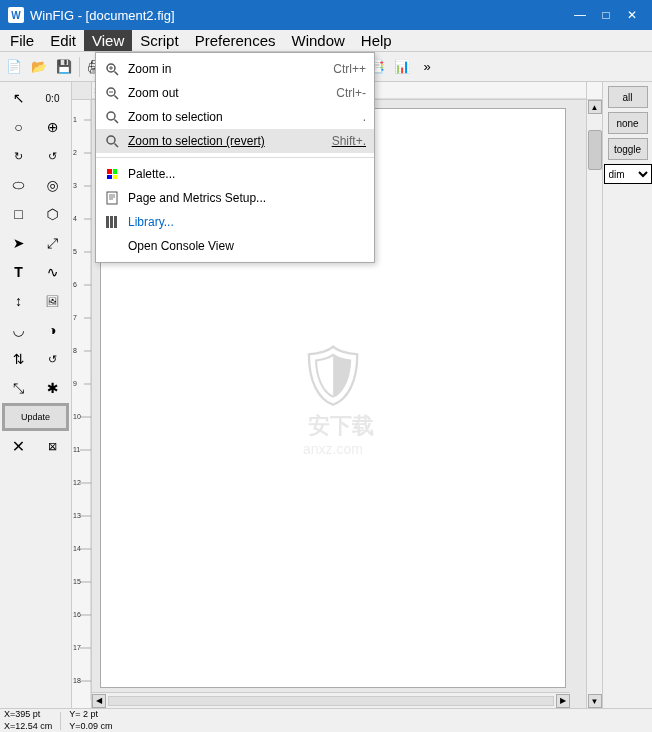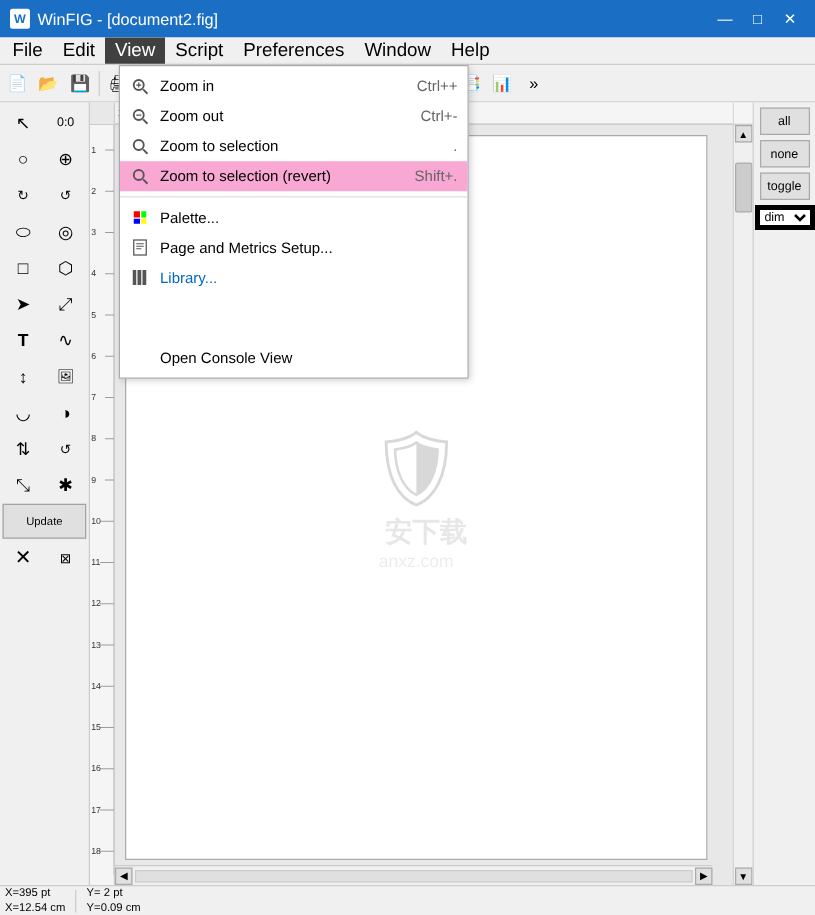--- a/index.html
+++ b/index.html
@@ -126,21 +126,21 @@
       justify-content: center;
       background: transparent;
       border: 1px solid transparent;
       cursor: pointer;
       font-size: 14px;
     }
     .tool-btn.special {
       grid-column: 1 / -1;
       font-size: 10px;
       background: #e0e0e0;
-      border: 1px solid #a3a3a3;
+      border: 3px solid #a3a3a3;
     }
 
     
     .canvas-area {
       flex: 1;
       display: flex;
       flex-direction: column;
       position: relative;
     }
     .ruler-top {
@@ -258,21 +258,21 @@
       border: 1px solid #aaa;
       cursor: pointer;
       font-size: 10px;
       display: flex; align-items: center; justify-content: center;
     }
     .panel-select {
       width: 48px;
       height: 20px;
       font-size: 10px;
       background: white;
-      border: 4px solid #000000;
+      border: 1px solid #000000;
     }
 
     
     .status-bar {
       height: 24px;
       background: #f0f0f0;
       border-top: 1px solid #ccc;
       display: flex;
       align-items: center;
       padding: 0 4px;
@@ -298,38 +298,38 @@
     }
     .drop-item {
       height: 24px;
       display: flex;
       align-items: center;
       padding: 0 8px;
       gap: 8px;
       cursor: pointer;
       font-size: 12px;
     }
-    .drop-item.highlighted { background: #f9a8d4; }
+    .drop-item.highlighted { background: #e5e5e5; text-decoration: underline; }
     .drop-item .shortcut {
       margin-left: auto;
       color: #666;
       font-size: 12px;
     }
     .drop-separator {
       height: 1px;
       background: #ddd;
       margin: 4px 0;
     }
     .drop-item-icon {
       width: 16px;
       height: 16px;
       display: flex; align-items: center; justify-content: center;
       font-size: 11px;
     }
-    .drop-item.no-icon { padding-left: 32px; margin-top: 40px; }
+    .drop-item.no-icon { padding-left: 32px; }
   </style>
 </head>
 <body>
 
 <div class="title-bar">
   <div class="title-bar-left">
     <div class="title-bar-icon">
       <span>W</span>
     </div>
     <span class="title-bar-title">WinFIG - [document2.fig]</span>

